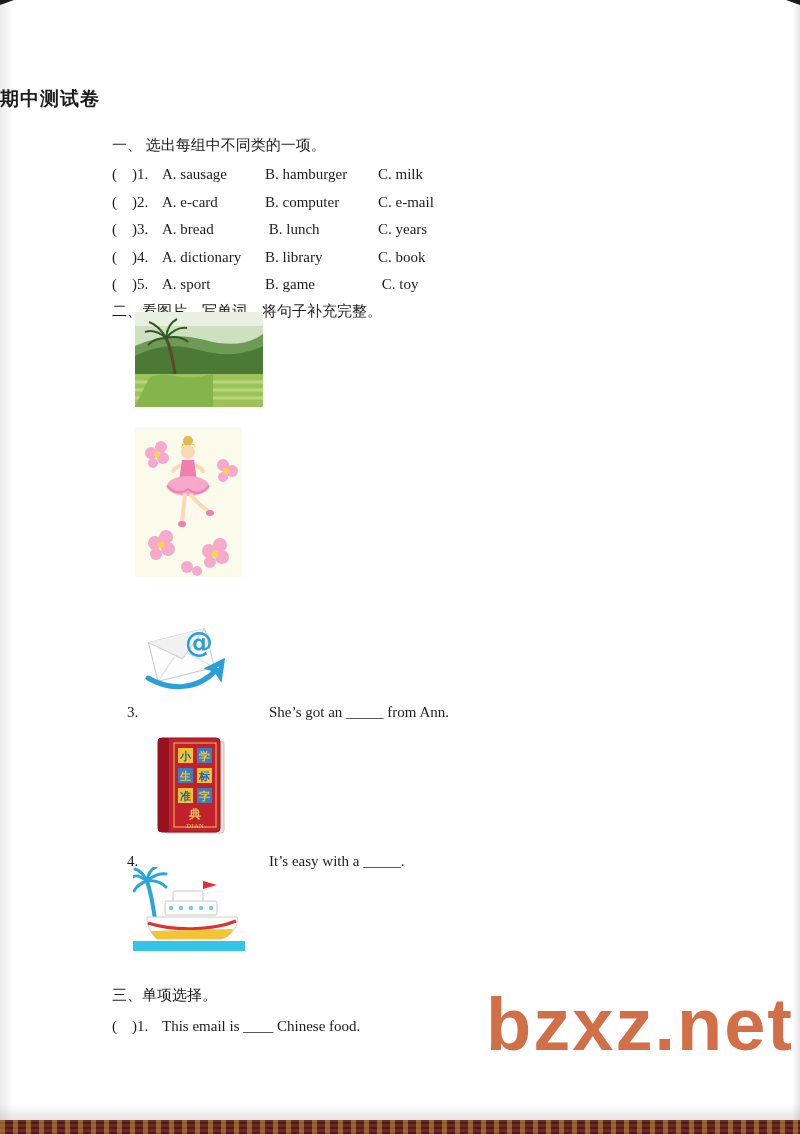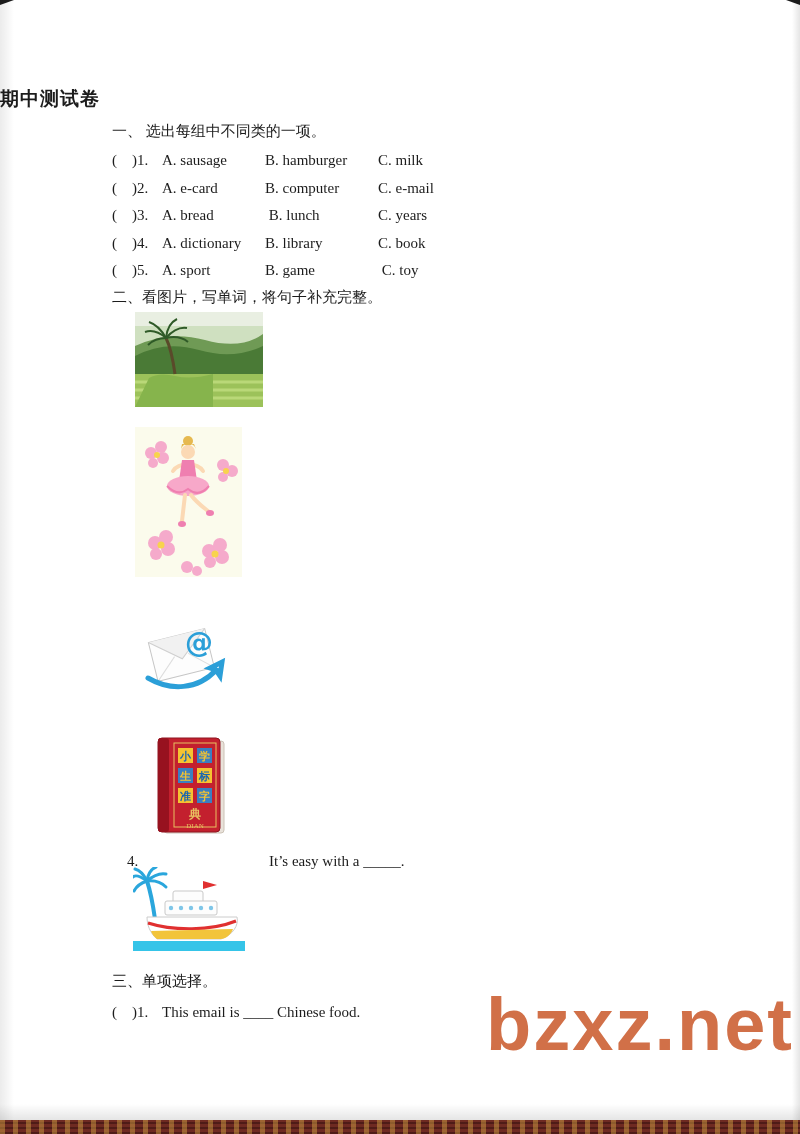--- a/index.html
+++ b/index.html
@@ -27,21 +27,21 @@
     background-color:#6e2a22;
     background-image:
       repeating-linear-gradient(90deg, rgba(216,170,70,.45) 0 5px, rgba(0,0,0,0) 5px 13px),
       repeating-linear-gradient(0deg, rgba(40,10,10,.45) 0 2px, rgba(0,0,0,0) 2px 5px);
   }
 
   .title{
     position:absolute;left:0;top:86px;width:100%;
     text-align:left;font-size:19px;font-weight:bold;letter-spacing:1px;z-index:2;
   }
-  .txt{position:absolute;font-size:15px;white-space:pre;z-index:2;line-height:1.2;}
+  .txt{position:absolute;font-size:15px;white-space:pre;z-index:2;line-height:1.2;margin-top:14px;}
   .choice-row{display:flex;}
   .col-prefix{display:inline-block;width:50px;}
   .col-a{display:inline-block;width:103px;}
   .col-b{display:inline-block;width:113px;}
   .fig{position:absolute;z-index:2;}
   .item-line{position:absolute;z-index:2;font-size:15px;white-space:pre;}
   .item-num{display:inline-block;width:10px;margin-right:0;}
   .bold{font-weight:bold;}
   .sentence{margin-left:0;}
   .watermark{
@@ -168,20 +168,23 @@
       <rect width="90" height="87" fill="#ffffff"></rect>
       <g transform="rotate(-14 45 45)">
         <rect x="12" y="26" width="58" height="40" fill="#fdfdfd" stroke="#c6c6c6"></rect>
         <path d="M12,26 L41,50 L70,26" fill="#f1f1f1" stroke="#cfcfcf"></path>
         <path d="M12,66 L34,46 M70,66 L48,46" stroke="#dedede" fill="none"></path>
       </g>
       <text x="45" y="44" font-family="'DejaVu Sans',sans-serif" font-size="28" font-weight="bold" fill="#2b9fd8">@</text>
       <path d="M8,70 C30,83 58,82 76,62 L70,60 L82,54 L80,68 L76,62" stroke="#2b9fd8" stroke-width="5" fill="none" stroke-linecap="round"></path>
     </svg>
   </div>
+  <div class="item-line" style="left:112px;top:687px;">
+    <span class="item-num">3.</span><span style="display:inline-block;width:132px;"></span><span class="sentence">She’s got an _____ from Ann.</span>
+  </div>
 
   <div class="fig" style="left:148px;top:732px;">
     <svg width="85" height="107" viewBox="0 0 85 107">
       <rect width="85" height="107" fill="#ffffff"></rect>
       <rect x="16" y="9" width="60" height="92" rx="3" fill="#e9e2da" stroke="#cbc2b6"></rect>
       <rect x="10" y="6" width="62" height="94" rx="4" fill="#c3202e" stroke="#8e1420"></rect>
       <rect x="10" y="6" width="11" height="94" rx="3" fill="#97121f"></rect>
       <rect x="26" y="11" width="42" height="84" fill="none" stroke="#e8c060" stroke-width="1"></rect>
       <g font-family="'DejaVu Sans',sans-serif" font-size="11" font-weight="bold" text-anchor="middle">
         <rect x="30" y="16" width="15" height="15" fill="#f5c331"></rect>

